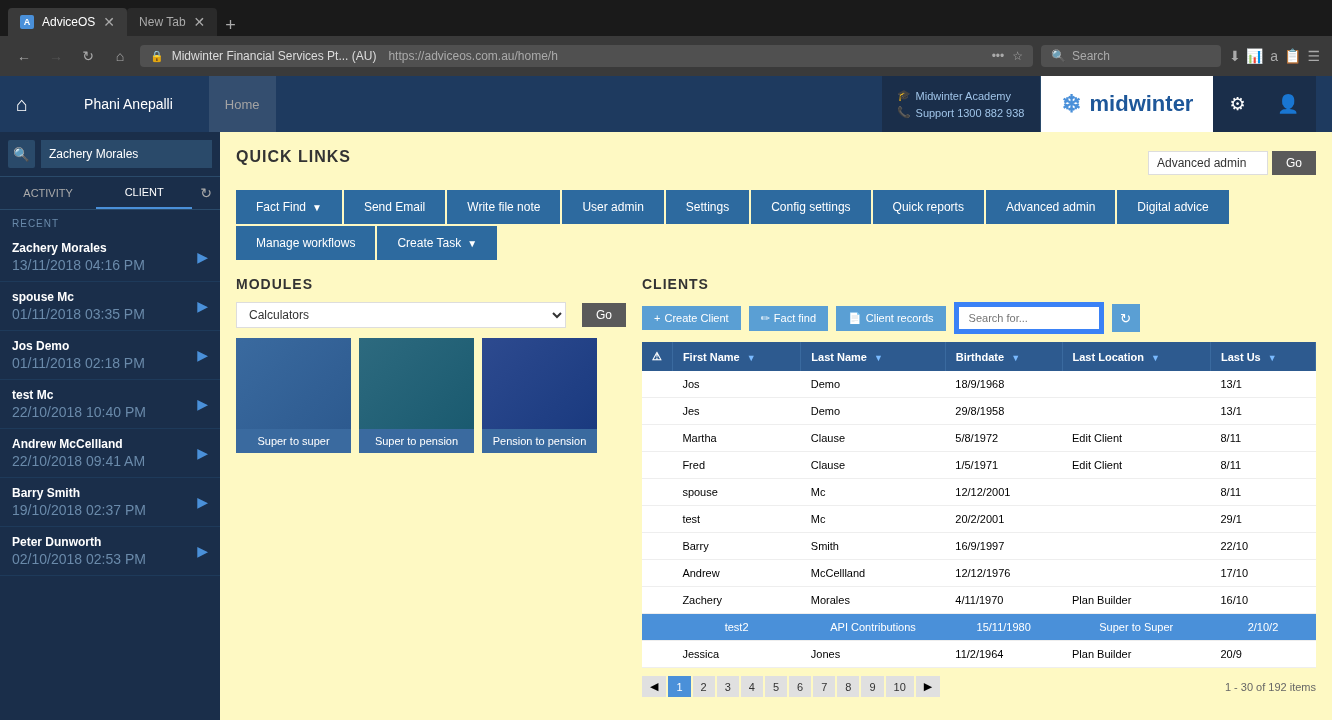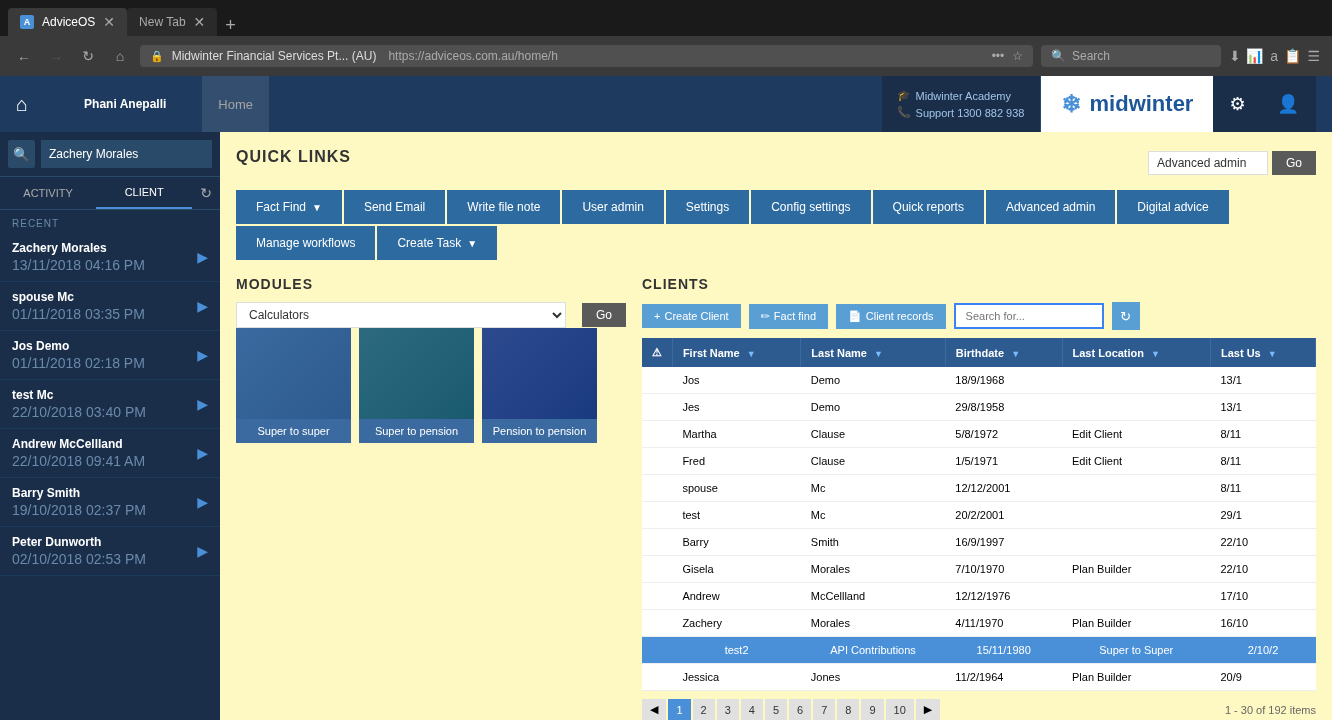--- a/index.html
+++ b/index.html
@@ -23,21 +23,21 @@
     .search-bar { display: flex; align-items: center; background: #505050; border-radius: 4px; padding: 4px 10px; gap: 6px; color: #aaa; font-size: 12px; width: 180px; }
     .browser-icons { display: flex; gap: 6px; align-items: center; }
     .browser-icon { color: #aaa; font-size: 14px; cursor: pointer; }
 
     
     .app-wrapper { display: flex; flex-direction: column; height: 644px; }
 
     
     .app-header { background: #1e3a5f; display: flex; align-items: center; height: 56px; padding: 0 16px; gap: 16px; }
     .home-icon { color: white; font-size: 20px; cursor: pointer; }
-    .user-name { color: white; font-size: 12px; font-weight: bold; cursor: pointer; padding-left: 40px; }
+    .user-name { color: white; font-size: 14px; font-weight: normal; cursor: pointer; padding-left: 40px; }
     .nav-menu { display: flex; flex: 1; padding-left: 20px; }
     .nav-item { color: #a3a3a3; padding: 0 16px; height: 56px; display: flex; align-items: center; cursor: pointer; font-size: 13px; background: rgba(255,255,255,0.1); }
     .header-right { display: flex; align-items: center; gap: 0; margin-left: auto; }
     .academy-support { background: #1a2e4a; padding: 0 16px; height: 56px; display: flex; flex-direction: column; justify-content: center; gap: 4px; border-right: 1px solid #2a4a6a; }
     .academy-link { color: #a0c4e8; font-size: 11px; cursor: pointer; display: flex; align-items: center; gap: 4px; }
     .support-link { color: #a0c4e8; font-size: 11px; cursor: pointer; display: flex; align-items: center; gap: 4px; }
     .midwinter-logo { background: white; padding: 0 20px; height: 56px; display: flex; align-items: center; }
     .logo-text { color: #1e5799; font-size: 22px; font-weight: bold; display: flex; align-items: center; gap: 8px; }
     .logo-snowflake { color: #4a90d9; font-size: 24px; }
     .header-settings { color: white; font-size: 18px; padding: 0 16px; cursor: pointer; height: 56px; display: flex; align-items: center; background: #1a2e4a; }
@@ -74,34 +74,34 @@
     .go-btn { background: #5a5a5a; color: white; border: none; padding: 5px 14px; font-size: 12px; cursor: pointer; }
     .quick-links-grid { display: flex; flex-wrap: wrap; gap: 2px; margin-bottom: 16px; }
     .ql-btn { background: #2d6a9f; color: white; border: none; padding: 10px 20px; font-size: 12px; cursor: pointer; display: flex; align-items: center; gap: 6px; white-space: nowrap; }
     .ql-btn .arrow { font-size: 10px; }
 
     
     .bottom-section { display: flex; gap: 16px; }
     .modules-panel { width: 390px; flex-shrink: 0; }
     .clients-panel { flex: 1; }
     .panel-title { font-size: 14px; font-weight: bold; color: #333; margin-bottom: 10px; text-transform: uppercase; letter-spacing: 1px; }
-    .modules-header { display: flex; align-items: center; gap: 16px; }
+    .modules-header { display: flex; align-items: center; gap: 16px; margin-bottom: 10px; }
     .modules-select { background: white; border: 1px solid #ddd; padding: 4px 8px; font-size: 12px; color: #333; flex: 1; }
     .modules-go-btn { background: #5a5a5a; color: white; border: none; padding: 5px 14px; font-size: 12px; cursor: pointer; }
     .modules-grid { display: flex; flex-wrap: wrap; gap: 8px; }
     .module-card { width: 115px; height: 115px; background: #3a6a9f; cursor: pointer; display: flex; flex-direction: column; }
     .module-card-top { flex: 1; background: #2d5a8f; }
     .module-card-label { color: white; font-size: 11px; padding: 6px 8px; text-align: center; }
 
     
     .clients-header { display: flex; align-items: center; gap: 8px; margin-bottom: 8px; }
     .create-client-btn { background: #5a9fd4; color: white; border: none; padding: 6px 12px; font-size: 11px; cursor: pointer; display: flex; align-items: center; gap: 4px; }
     .fact-find-btn { background: #5a9fd4; color: white; border: none; padding: 6px 12px; font-size: 11px; cursor: pointer; display: flex; align-items: center; gap: 4px; }
     .client-records-btn { background: #5a9fd4; color: white; border: none; padding: 6px 12px; font-size: 11px; cursor: pointer; display: flex; align-items: center; gap: 4px; }
-    .search-clients { border: 2px solid #3b82f6; padding: 5px 10px; font-size: 11px; outline: none; color: #999; width: 150px; }
+    .search-clients { border: 5px solid #3b82f6; padding: 5px 10px; font-size: 11px; outline: none; color: #999; width: 150px; }
     .refresh-clients { background: #5a9fd4; color: white; border: none; width: 28px; height: 28px; cursor: pointer; display: flex; align-items: center; justify-content: center; }
     .clients-table { width: 100%; border-collapse: collapse; background: white; font-size: 11px; }
     .clients-table th { background: #2d5a8f; color: white; padding: 8px 10px; text-align: left; border-right: 1px solid #3a6a9f; white-space: nowrap; }
     .clients-table th .sort-icon { color: #7abaff; margin-left: 4px; font-size: 9px; }
     .clients-table td { padding: 7px 10px; border-bottom: 1px solid #eee; }
     .clients-table tr.selected { background: #4a90d9; }
     .clients-table tr.selected td { color: white; text-align: center; }
     .warn-col { width: 30px; text-align: center; }
     .pagination { display: flex; align-items: center; gap: 4px; margin-top: 8px; justify-content: space-between; }
     .page-info { color: #666; font-size: 11px; }
@@ -218,21 +218,21 @@
         <div class="client-item">
           <div class="client-info">
             <div class="client-name">Jos Demo</div>
             <div class="client-date">01/11/2018 02:18 PM</div>
           </div>
           <span class="client-arrow">▶</span>
         </div>
         <div class="client-item">
           <div class="client-info">
             <div class="client-name">test Mc</div>
-            <div class="client-date">22/10/2018 03:40 PM</div>
+            <div class="client-date">22/10/2018 10:40 PM</div>
           </div>
           <span class="client-arrow">▶</span>
         </div>
         <div class="client-item">
           <div class="client-info">
             <div class="client-name">Andrew McCellland</div>
             <div class="client-date">22/10/2018 09:41 AM</div>
           </div>
           <span class="client-arrow">▶</span>
         </div>
@@ -383,28 +383,20 @@
                 <td>20/2/2001</td>
                 <td></td>
                 <td>29/1</td>
               </tr>
               <tr>
                 <td class="warn-col"></td>
                 <td>Barry</td>
                 <td>Smith</td>
                 <td>16/9/1997</td>
                 <td></td>
-                <td>22/10</td>
-              </tr>
-              <tr>
-                <td class="warn-col"></td>
-                <td>Gisela</td>
-                <td>Morales</td>
-                <td>7/10/1970</td>
-                <td>Plan Builder</td>
                 <td>22/10</td>
               </tr>
               <tr>
                 <td class="warn-col"></td>
                 <td>Andrew</td>
                 <td>McCellland</td>
                 <td>12/12/1976</td>
                 <td></td>
                 <td>17/10</td>
               </tr>

